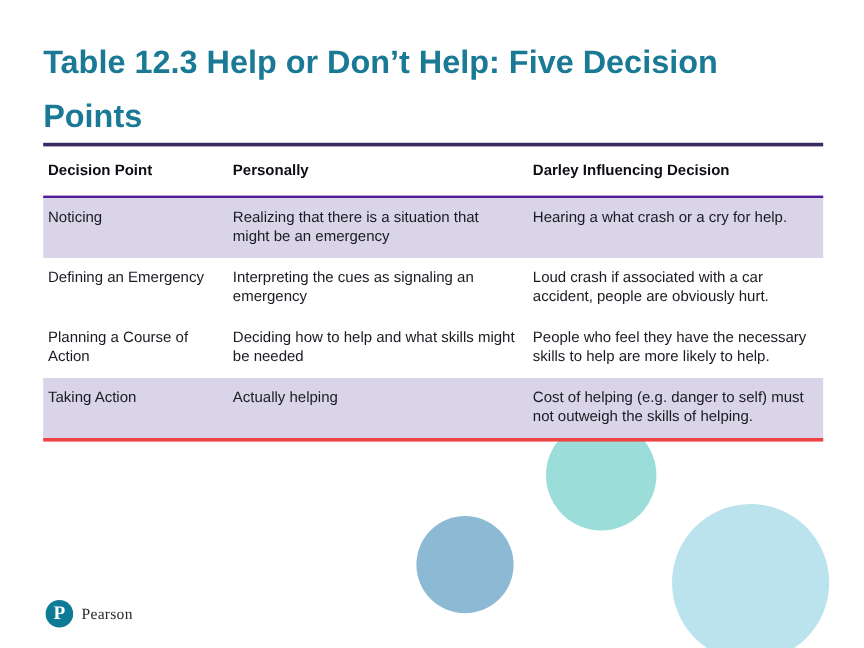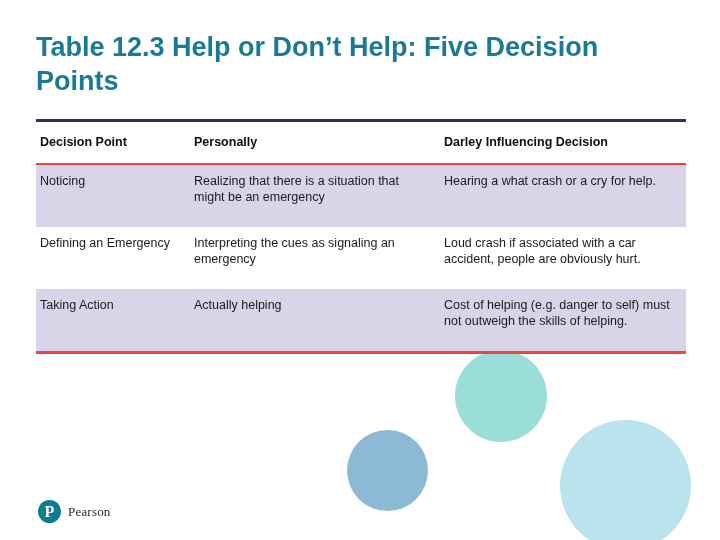--- a/index.html
+++ b/index.html
@@ -47,21 +47,21 @@
   }
 
   
   #slide-title {
     position: absolute;
     left: 36px;
     top: 30px;
     width: 620px;
     color: #1A7A96;
     font-size: 27px;
-    line-height: 34px;
+    line-height: 45px;
     font-weight: bold;
     letter-spacing: 0px;
     z-index: 3;
   }
 
   
   #data-table-wrap {
     position: absolute;
     left: 36px;
     top: 119px;
@@ -79,30 +79,30 @@
 
   #data-table thead th {
     text-align: left;
     vertical-align: top;
     font-size: 12.5px;
     font-weight: bold;
     color: #0D0D14;
     padding: 13px 10px 13px 4px;
     background: transparent;
     border-top: 3px solid #3A2A63;
-    border-bottom: 2px solid #ef4444;
+    border-bottom: 2px solid #4c1d95;
     line-height: 15px;
   }
   #data-table tbody td {
     text-align: left;
     vertical-align: top;
     font-size: 12.5px;
     font-weight: normal;
     color: #1A1A22;
-    padding: 9px 10px 22px 4px;
+    padding: 9px 10px 10px 4px;
     line-height: 15.5px;
   }
   #data-table tbody tr.row-shaded td {
     background: #D9D4E8;
   }
   #data-table tbody tr.row-plain td {
     background: transparent;
   }
   #data-table tbody tr.row-last td {
     border-bottom: 3px solid #ef4444;
@@ -168,20 +168,25 @@
       <tr class="row-shaded">
         <td>Noticing</td>
         <td>Realizing that there is a situation that might be an emergency</td>
         <td>Hearing a what crash or a cry for help.</td>
       </tr>
       <tr class="row-plain">
         <td>Defining an Emergency</td>
         <td>Interpreting the cues as signaling an emergency</td>
         <td>Loud crash if associated with a car accident, people are obviously hurt.</td>
       </tr>
+      <tr class="row-plain">
+        <td>Planning a Course of Action</td>
+        <td>Deciding how to help and what skills might be needed</td>
+        <td>People who feel they have the necessary skills to help are more likely to help.</td>
+      </tr>
       <tr class="row-shaded row-last">
         <td>Taking Action</td>
         <td>Actually helping</td>
         <td>Cost of helping (e.g. danger to self) must not outweigh the skills of helping.</td>
       </tr>
     </tbody>
   </table>
 </div>
 
 <div id="pearson-logo">

